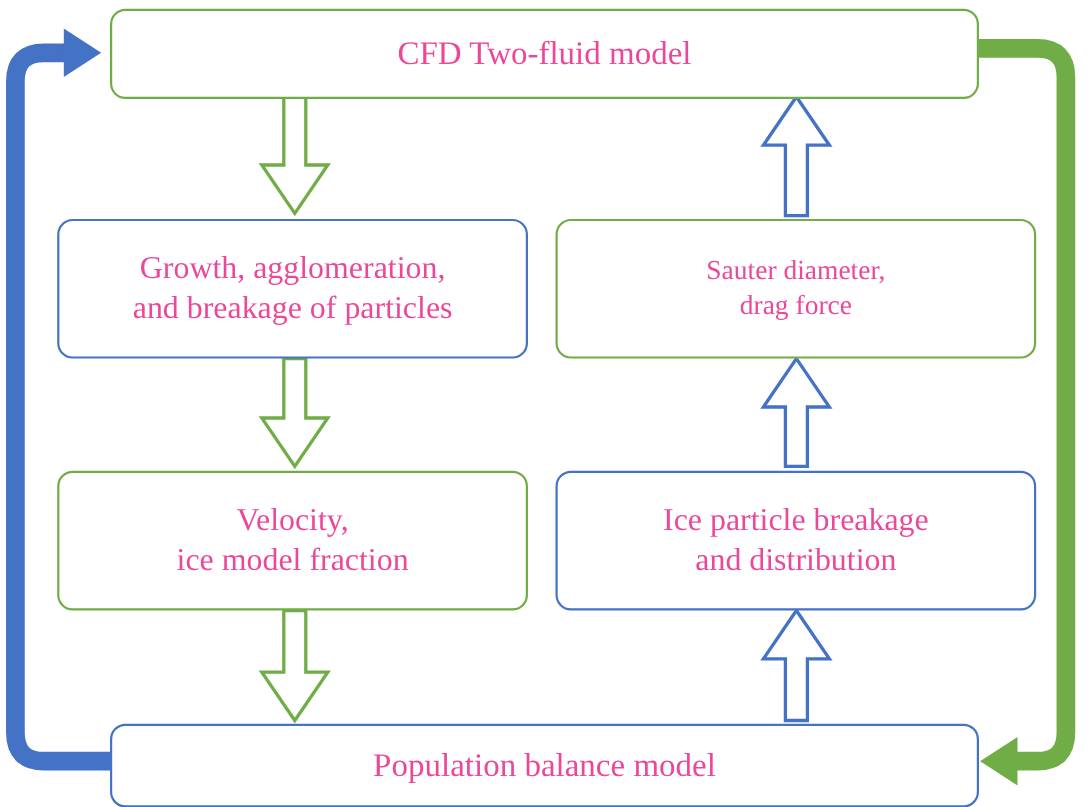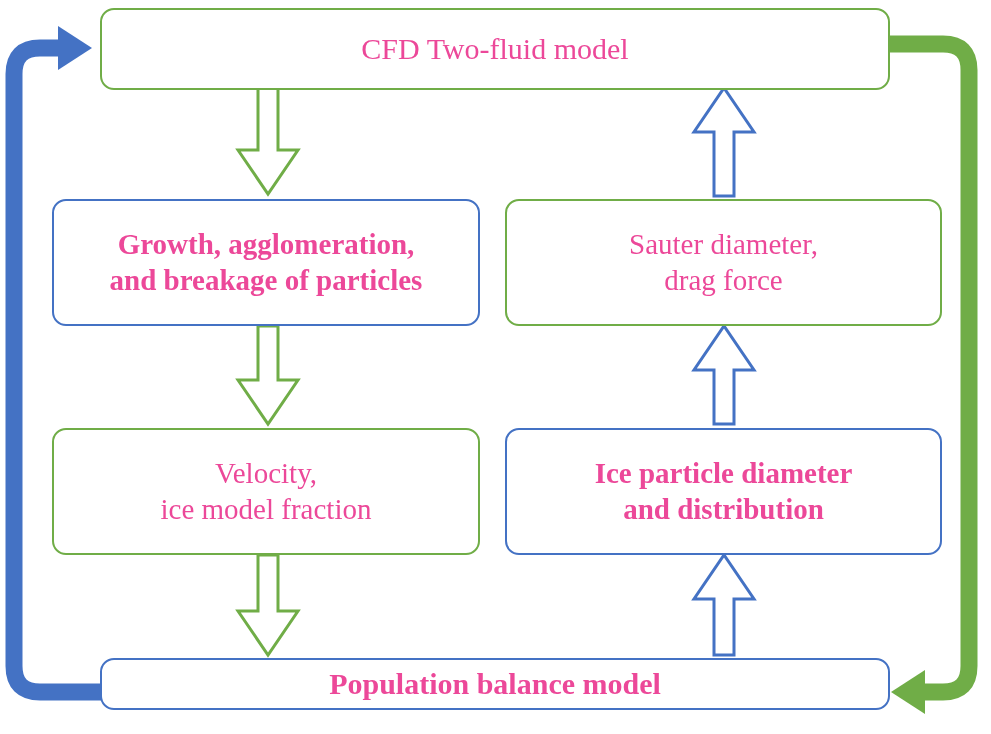--- a/index.html
+++ b/index.html
@@ -23,33 +23,33 @@
     border-radius: 14px;
     background: #ffffff;
     display: flex;
     align-items: center;
     justify-content: center;
     text-align: center;
     line-height: 1.22;
     color: #ec4899;
   }
   .box-green { border: 2.5px solid #70AD47; }
-  .box-blue  { border: 2.5px solid #4472C4; font-weight: bold; }
+  .box-blue  { border: 2.5px solid #4472C4; }
 
   .box-label {
     display: block;
     white-space: pre-line;
   }
 
   #box-cfd   { left: 100px; top: 8px;   width: 790px; height: 82px;  font-size: 30px; }
   #box-growth{ left: 52px;  top: 199px; width: 428px; height: 127px; font-size: 29px; }
-  #box-sauter{ left: 505px; top: 199px; width: 437px; height: 127px; font-size: 29px; }
+  #box-sauter{ left: 505px; top: 199px; width: 437px; height: 127px; font-size: 25px; }
   #box-vel   { left: 52px;  top: 428px; width: 428px; height: 127px; font-size: 29px; }
   #box-ice   { left: 505px; top: 428px; width: 437px; height: 127px; font-size: 29px; }
-  #box-pbm   { left: 100px; top: 658px; width: 790px; height: 52px;  font-size: 30px; }
+  #box-pbm   { left: 100px; top: 658px; width: 790px; height: 76px;  font-size: 30px; }
 
   .arrow {
     position: absolute;
   }
   .arrow svg { display: block; overflow: visible; }
 </style>
 </head>
 <body>
 
 <div id="canvas">
@@ -117,21 +117,21 @@
     <span class="box-label">Sauter diameter,
 drag force</span>
   </div>
 
   <div class="box box-green" id="box-vel">
     <span class="box-label">Velocity,
 ice model fraction</span>
   </div>
 
   <div class="box box-blue" id="box-ice">
-    <span class="box-label">Ice particle diameter
+    <span class="box-label">Ice particle breakage
 and distribution</span>
   </div>
 
   <div class="box box-blue" id="box-pbm">
     <span class="box-label">Population balance model</span>
   </div>
 
 </div>
 
 </body></html>

